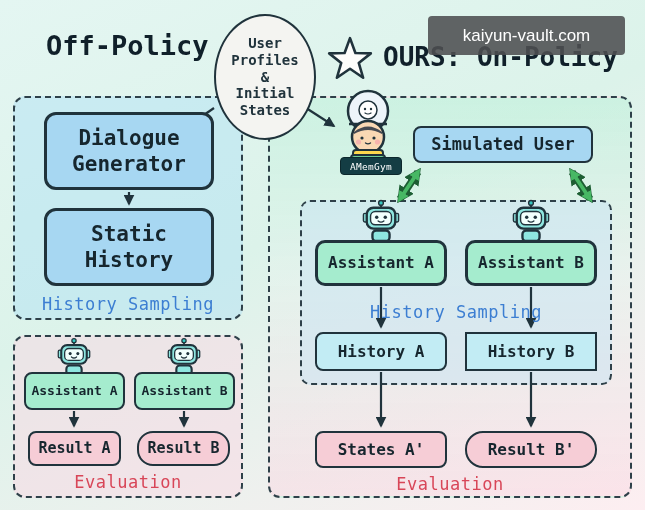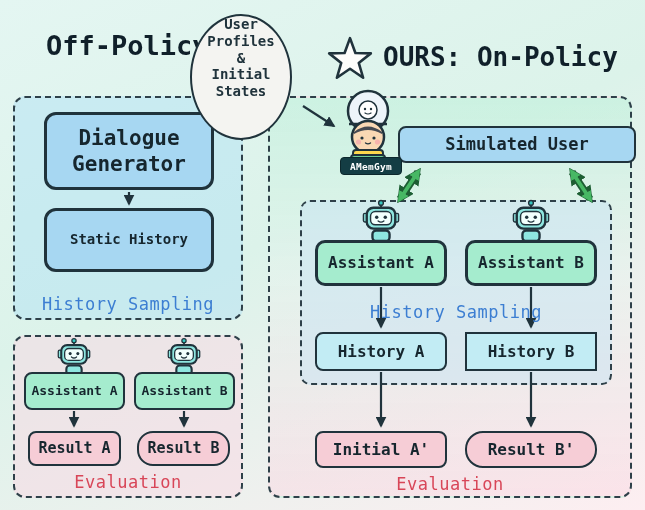--- a/index.html
+++ b/index.html
@@ -7,25 +7,25 @@
   .stage{position:relative;width:645px;height:510px;overflow:hidden;color:#1d2e38;
     background:linear-gradient(155deg,#e4f6f2 0%,#dcf3ea 45%,#fdeef1 100%)}
   .panel{position:absolute;border:2.5px dashed #2e4049;border-radius:12px}
   .box{position:absolute;display:flex;align-items:center;justify-content:center;
     text-align:center;font-weight:bold;color:#16262e;border:3px solid #20333c;
     border-radius:12px;line-height:1.25}
   .label{position:absolute;font-weight:normal;text-align:center;letter-spacing:.5px}
   .arrows{position:absolute;left:0;top:0;pointer-events:none}
   .title{position:absolute;font-weight:bold;color:#10202a;white-space:nowrap}
   .robot,.kid,.star{position:absolute}
-  .bubble{position:absolute;left:190px;top:14px;width:102px;height:126px;border-radius:50%;
-    background:#f4f4f1;border:2.5px solid #20333c;display:flex;align-items:flex-start;justify-content:center;z-index:3}
+  .bubble{position:absolute;left:214px;top:14px;width:102px;height:126px;border-radius:50%;
+    background:#f4f4f1;border:2.5px solid #20333c;display:flex;align-items:center;justify-content:center;z-index:3}
   .bubble-text{width:70px;font-size:14px;line-height:1.2;text-align:center;font-weight:bold;color:#20333c}
   .badge{position:absolute;left:340px;top:157px;width:62px;height:18px;background:#143d44;
-    border:1.5px solid #0c272c;border-radius:4px;color:#fff;font-size:9.5px;font-weight:bold;
+    border:1.5px solid #0c272c;border-radius:4px;color:#fff;font-size:9.5px;font-weight:normal;
     display:flex;align-items:center;justify-content:center;letter-spacing:.3px}
   .watermark{position:absolute;left:428px;top:16px;width:197px;height:39px;
     background:rgba(77,79,81,.88);border-radius:4px;color:#ffffff;font-size:17px;
     font-family:"Liberation Sans",sans-serif;display:flex;align-items:center;justify-content:center;z-index:6}
 </style>
 </head>
 <body>
 
 <svg width="0" height="0" style="position:absolute" aria-hidden="true">
   <defs>
@@ -109,32 +109,32 @@
       <use href="#robot" xlink:href="#robot"></use>
     </svg>
   <svg class="robot" style="left:362px;top:199px;width:38px;height:44px" viewBox="0 0 40 46">
       <use href="#robot" xlink:href="#robot"></use>
     </svg>
   <svg class="robot" style="left:512px;top:199px;width:38px;height:44px" viewBox="0 0 40 46">
       <use href="#robot" xlink:href="#robot"></use>
     </svg>
 
   <div class="box" style="left:44px;top:112px;width:170px;height:78px;background:#a7d7f2;font-size:21px;padding:16px 14px">Dialogue Generator</div>
-  <div class="box" style="left:44px;top:208px;width:170px;height:64px;background:#a7d7f2;font-size:14px;padding:0 2px">Static History</div>
+  <div class="box" style="left:44px;top:208px;width:170px;height:78px;background:#a7d7f2;font-size:21px;padding:0 2px">Static History</div>
   <div class="box" style="left:24px;top:372px;width:101px;height:38px;background:#a5ecce;font-size:13px;border-width:2.5px;border-radius:8px">Assistant A</div>
   <div class="box" style="left:134px;top:372px;width:101px;height:38px;background:#a5ecce;font-size:13px;border-width:2.5px;border-radius:8px">Assistant B</div>
   <div class="box" style="left:28px;top:431px;width:93px;height:35px;background:#f6cdd6;font-size:15px;border-width:2.5px;border-radius:8px">Result A</div>
   <div class="box" style="left:137px;top:431px;width:93px;height:35px;background:#f6cdd6;font-size:15px;border-width:2.5px;border-radius:16px">Result B</div>
 
-  <div class="box" style="left:398px;top:126px;width:238px;height:37px;background:#a7d7f2;font-size:17px;border-width:2.5px;border-radius:8px">Simulated User</div>
+  <div class="box" style="left:413px;top:126px;width:180px;height:37px;background:#a7d7f2;font-size:17px;border-width:2.5px;border-radius:8px">Simulated User</div>
   <div class="box" style="left:315px;top:240px;width:132px;height:46px;background:#a5ecce;font-size:16px;border-radius:10px">Assistant A</div>
   <div class="box" style="left:465px;top:240px;width:132px;height:46px;background:#a5ecce;font-size:16px;border-radius:10px">Assistant B</div>
   <div class="box" style="left:315px;top:332px;width:132px;height:39px;background:#c2ecf4;font-size:16px;border-width:2.5px;border-radius:8px">History A</div>
   <div class="box" style="left:465px;top:332px;width:132px;height:39px;background:#c2ecf4;font-size:16px;border-width:2.5px;border-radius:0">History B</div>
-  <div class="box" style="left:315px;top:431px;width:132px;height:37px;background:#f6cdd6;font-size:16px;border-width:2.5px;border-radius:8px">Initial A'</div>
+  <div class="box" style="left:315px;top:431px;width:132px;height:37px;background:#f6cdd6;font-size:16px;border-width:2.5px;border-radius:8px">States A'</div>
   <div class="box" style="left:465px;top:431px;width:132px;height:37px;background:#f6cdd6;font-size:16px;border-width:2.5px;border-radius:18px">Result B'</div>
 
   <div class="label" style="left:13px;top:294px;width:230px;font-size:17px;color:#3c7ed2">History Sampling</div>
   <div class="label" style="left:13px;top:472px;width:230px;font-size:17px;color:#d84658">Evaluation</div>
   <div class="label" style="left:300px;top:302px;width:312px;font-size:17px;color:#3c7ed2">History Sampling</div>
   <div class="label" style="left:268px;top:474px;width:364px;font-size:17px;color:#d84658">Evaluation</div>
 
   <svg class="kid" style="left:336px;top:88px;width:64px;height:74px" viewBox="0 0 64 74">
       <use href="#kid" xlink:href="#kid"></use>
     </svg>
@@ -143,14 +143,15 @@
   <div class="bubble">
     <div class="bubble-text">User Profiles &amp; Initial States</div>
   </div>
 
   <div class="title" style="left:46px;top:30px;font-size:27px">Off-Policy</div>
   <svg class="star" style="left:325px;top:34px;width:50px;height:50px" viewBox="0 0 48 48">
       <use href="#starShape" xlink:href="#starShape"></use>
     </svg>
   <div class="title" style="left:383px;top:42px;font-size:26px">OURS: On-Policy</div>
 
+  <div class="watermark">kaiyun-vault.com</div>
 
 </div>
 
 </body></html>

